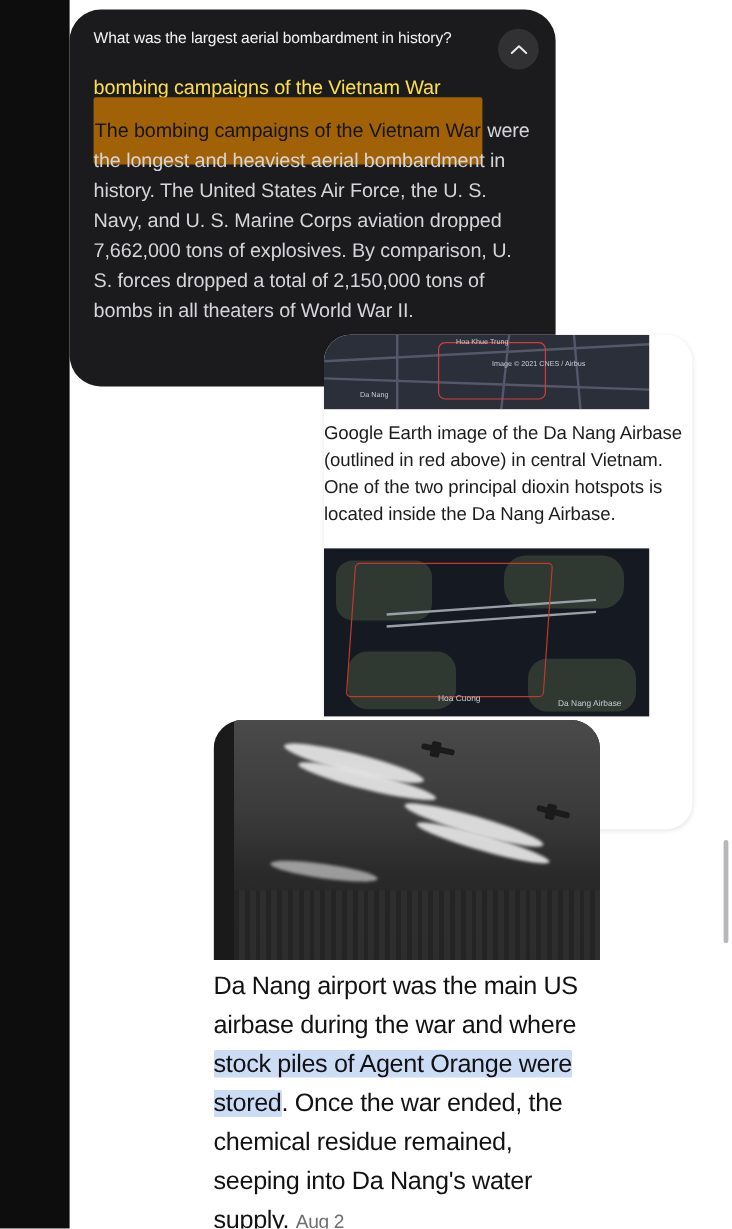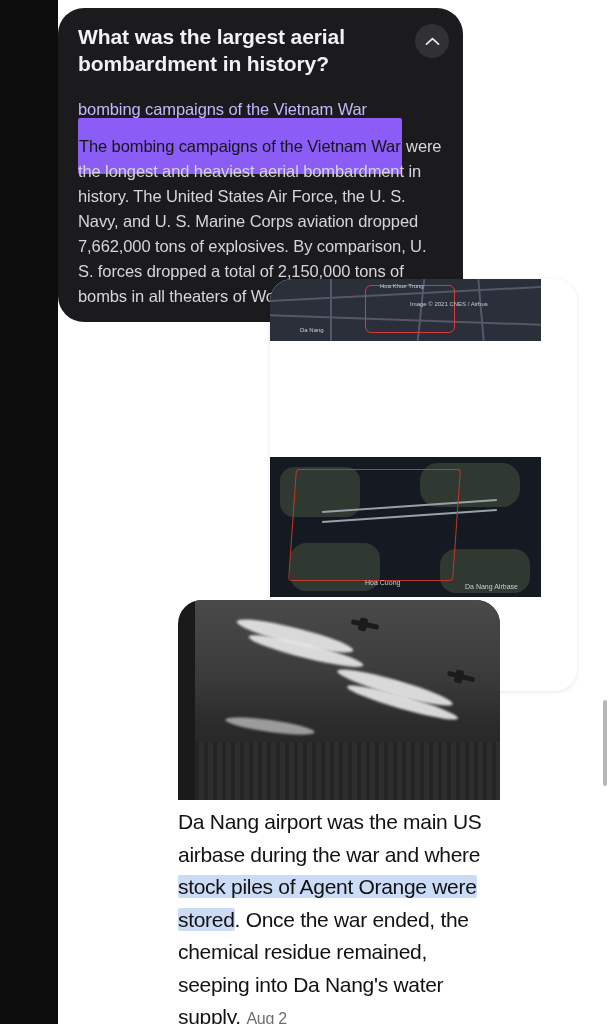--- a/index.html
+++ b/index.html
@@ -31,54 +31,54 @@
     position: absolute;
     left: 58px; top: 8px;
     width: 405px; height: 314px;
     background: #1b1b1d;
     border-radius: 26px;
     padding: 16px 18px 10px 20px;
     color: #e9e9ec;
     overflow: hidden;
   }
   .answer-question {
-    font-size: 21px;
-    font-weight: 700;
+    font-size: 13px;
+    font-weight: 400;
     line-height: 1.27;
     color: #f2f2f4;
     width: 330px;
     letter-spacing: -0.1px;
   }
   .collapse-btn {
     position: absolute;
     right: 14px; top: 16px;
     width: 34px; height: 34px;
     border-radius: 50%;
     background: #313134;
     display: flex;
     align-items: center;
     justify-content: center;
   }
   .collapse-btn svg { display: block; }
   .answer-short {
     margin-top: 22px;
     font-size: 16.5px;
     line-height: 1.3;
-    color: #c4b5fd;
+    color: #fde047;
     letter-spacing: -0.1px;
   }
   .answer-body {
     margin-top: 13px;
     font-size: 16.5px;
     line-height: 1.52;
     color: #d6d6da;
     letter-spacing: -0.1px;
   }
   .hl-light {
-    background: #8b5cf6;
+    background: #a16207;
     color: #15151a;
     border-radius: 2px;
     padding: 19px 1px;
     box-decoration-break: clone;
     -webkit-box-decoration-break: clone;
   }
 
   
   .card-danang {
     position: absolute;
@@ -252,20 +252,21 @@
       <div class="road" style="left:0;top:40px;width:271px;height:1.5px;transform:rotate(2deg);"></div>
       <div class="road" style="left:60px;top:0;width:1.5px;height:62px;"></div>
       <div class="road" style="left:150px;top:0;width:1.5px;height:62px;transform:rotate(6deg);"></div>
       <div class="road" style="left:210px;top:0;width:1.5px;height:62px;transform:rotate(-5deg);"></div>
       <div class="redline" style="left:95px;top:6px;width:90px;height:48px;border-radius:6px;"></div>
       <div class="map-label" style="left:110px;top:4px;">Hoa Khue Trung</div>
       <div class="map-label" style="left:140px;top:22px;">Image © 2021 CNES / Airbus</div>
       <div class="map-label" style="left:30px;top:48px;">Da Nang</div>
     </div>
 
+    <div class="danang-caption">Google Earth image of the Da Nang Airbase (outlined in red above) in central Vietnam. One of the two principal dioxin hotspots is located inside the Da Nang Airbase.</div>
 
     <div class="map-bottom">
       <div class="blob" style="left:10px;top:10px;width:80px;height:50px;border-radius:14px;"></div>
       <div class="blob" style="left:150px;top:6px;width:100px;height:44px;border-radius:18px;"></div>
       <div class="blob" style="left:20px;top:86px;width:90px;height:48px;border-radius:16px;"></div>
       <div class="blob" style="left:170px;top:92px;width:90px;height:44px;border-radius:16px;"></div>
       <div class="runway" style="left:52px;top:48px;width:175px;transform:rotate(-4deg);"></div>
       <div class="runway" style="left:52px;top:58px;width:175px;transform:rotate(-4deg);"></div>
       <div class="poly" style="left:22px;top:12px;width:165px;height:112px;border-radius:4px;transform:skewX(-4deg);"></div>
       <div class="map-label" style="left:95px;top:122px;font-size:7px;">Hoa Cuong</div>

